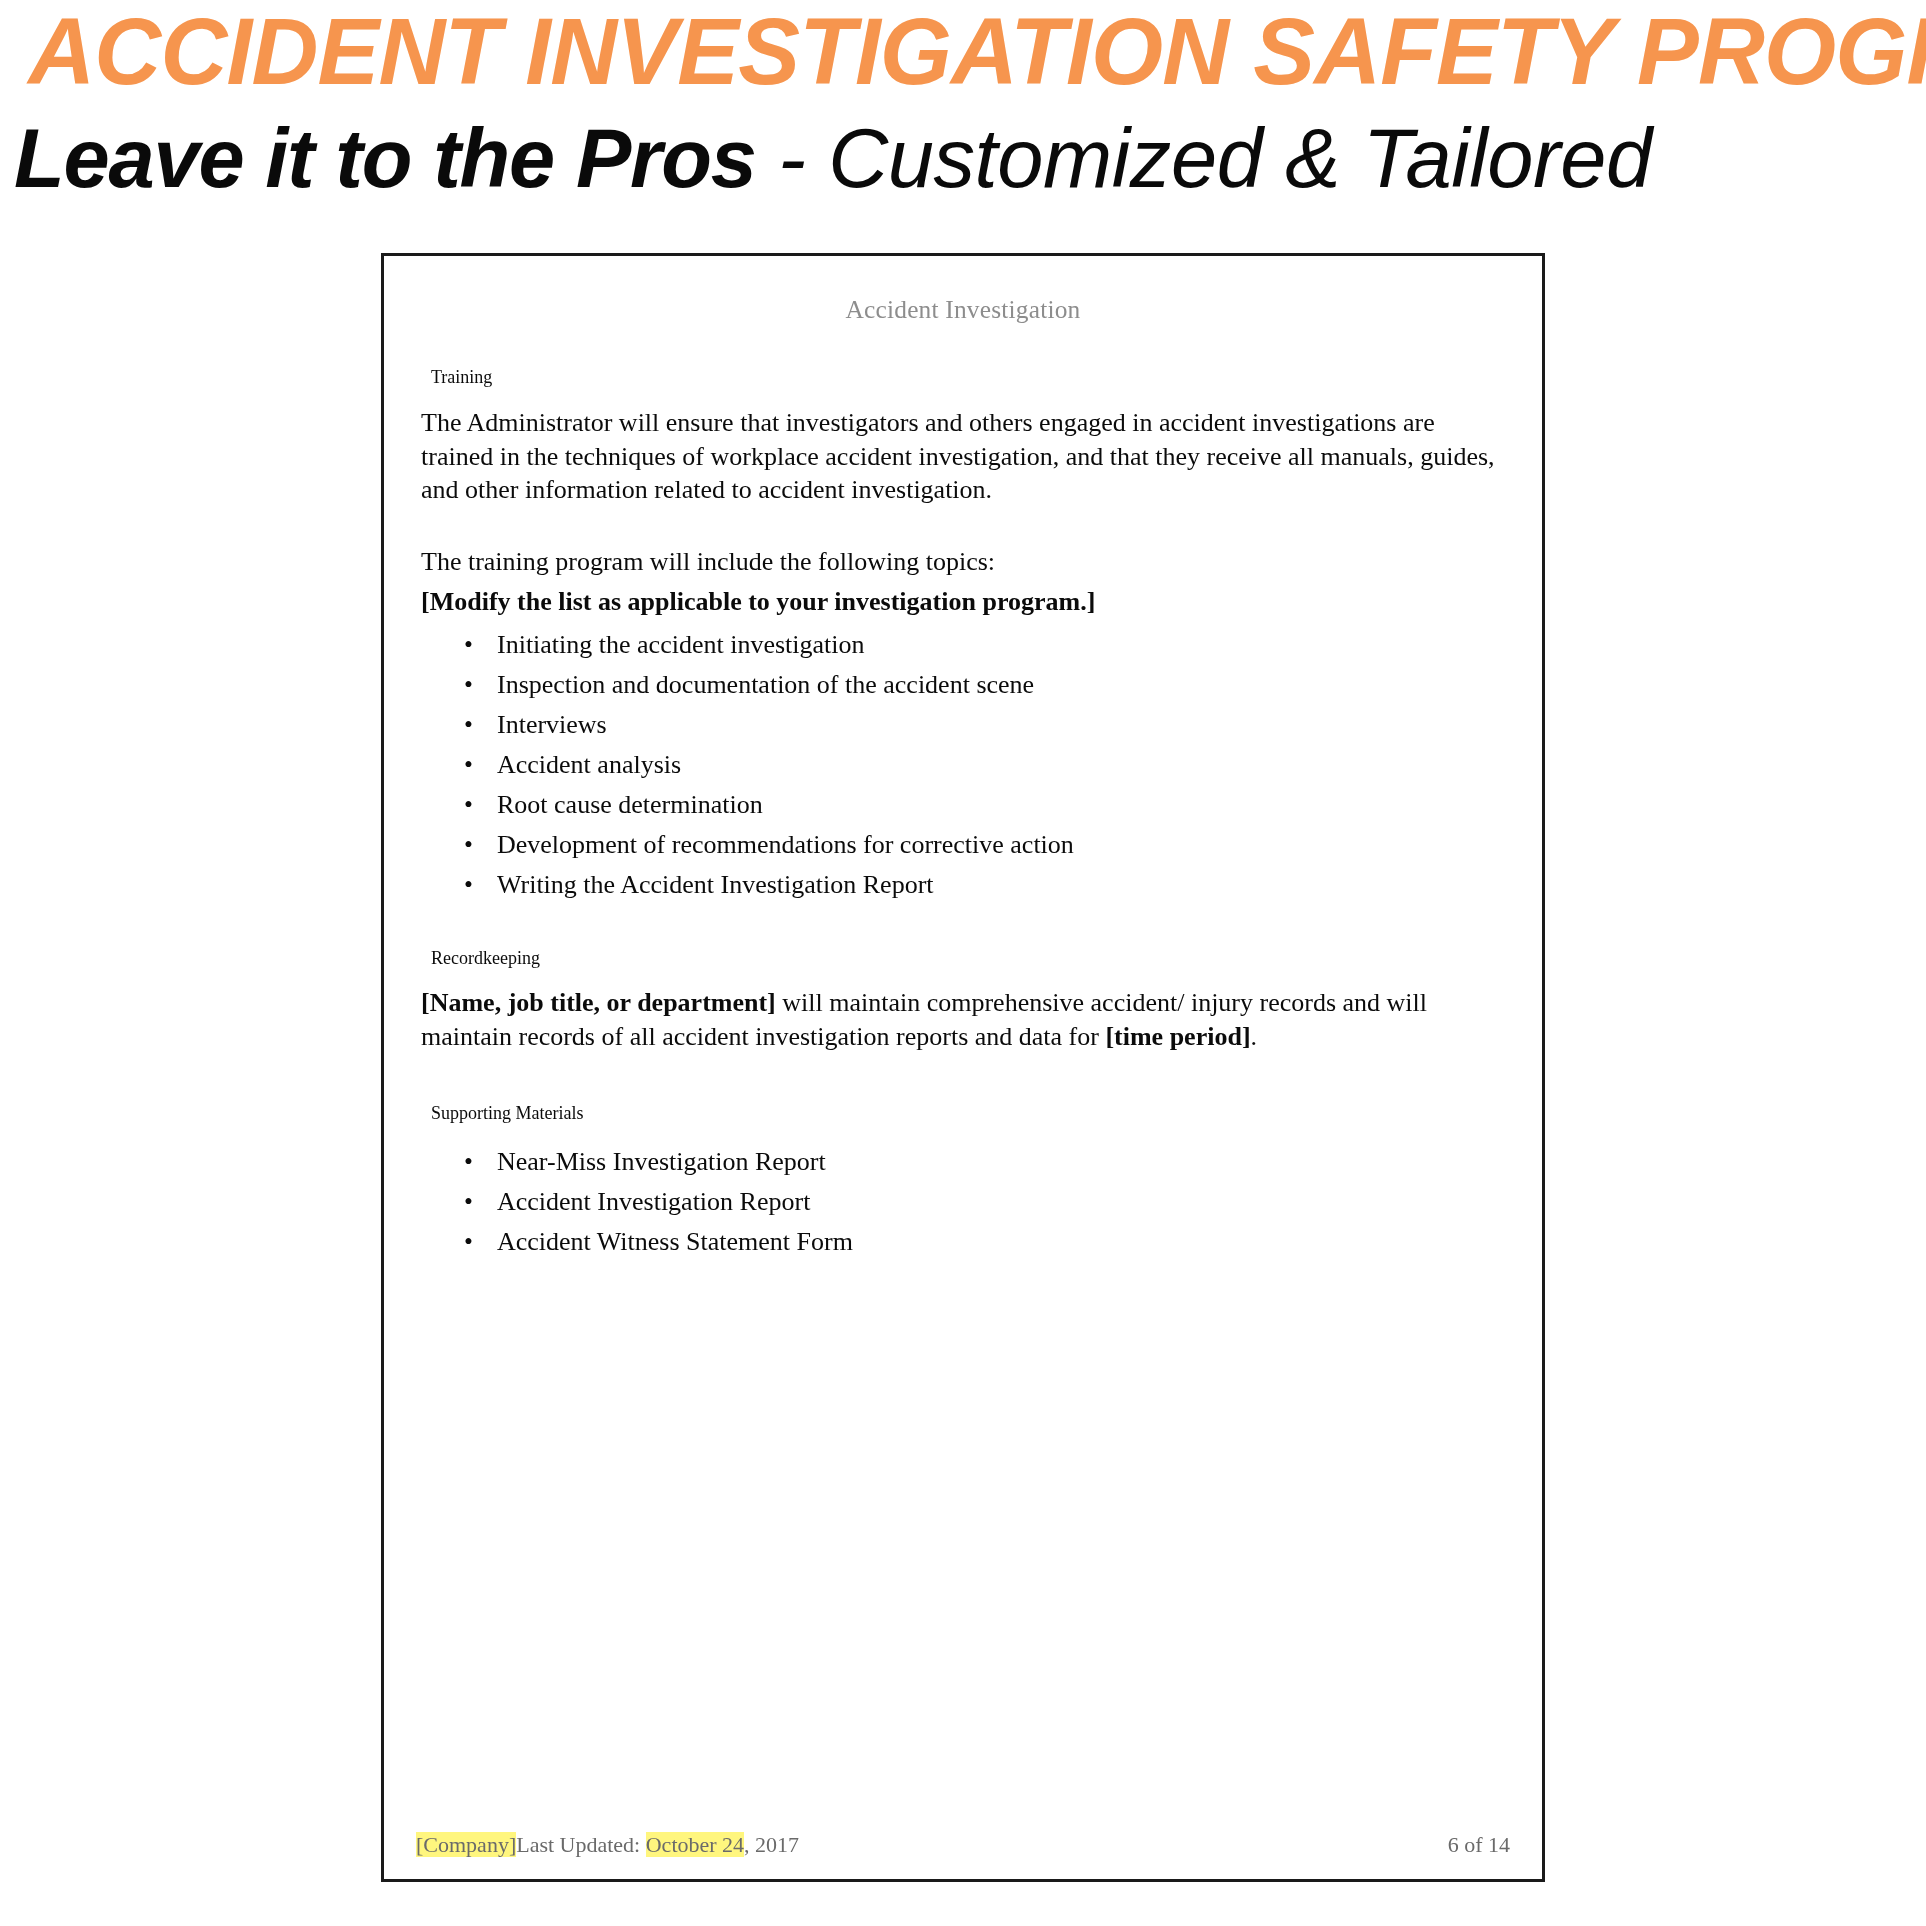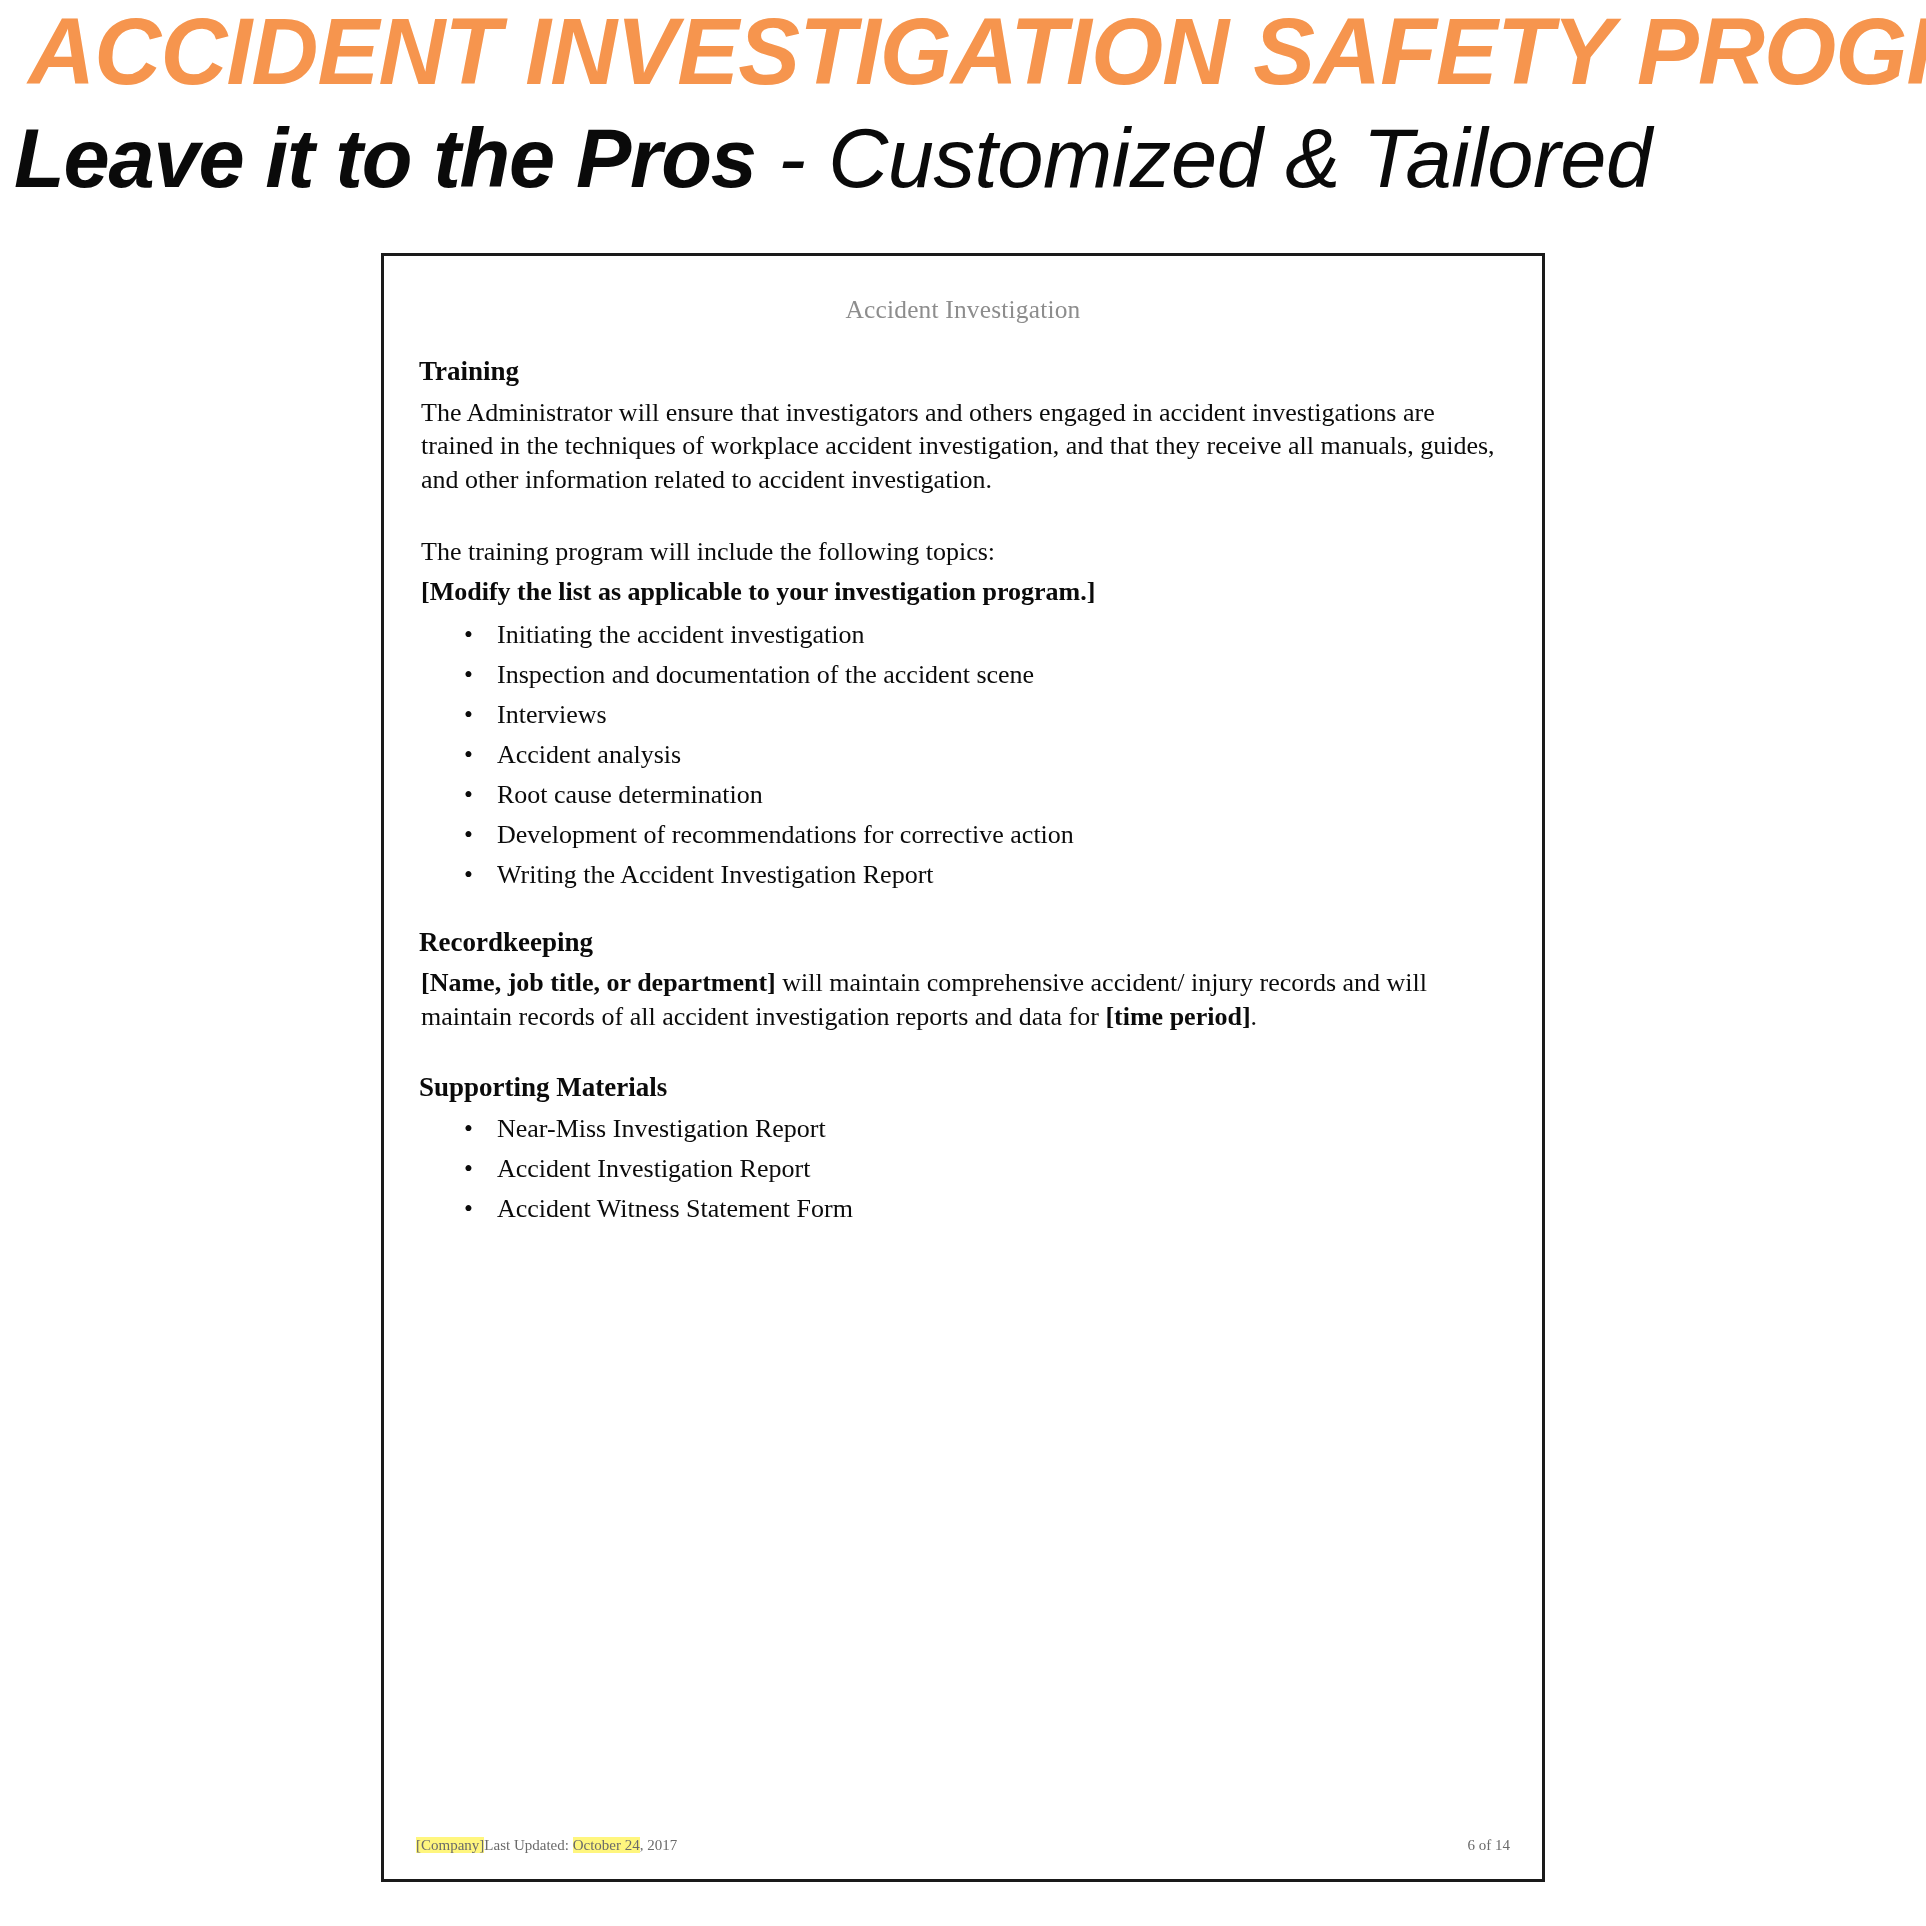--- a/index.html
+++ b/index.html
@@ -88,23 +88,23 @@
   }
 
   .doc-body {
     padding: 0 28px 0 31px;
     color: #0b0b0b;
     font-size: 26px;
     line-height: 1.30;
   }
 
   .sec-heading {
-    font-weight: bold;
-    font-size: 27px;
-    margin: 4px;
+    font-weight: normal;
+    font-size: 18px;
+    margin: 16px;
     padding: 0;
     line-height: 1.32;
   }
 
   .para {
     margin: 6px;
     padding: 0;
     line-height: 1.30;
   }
 
@@ -140,21 +140,21 @@
     left: 0;
     right: 0;
     bottom: 18.5px;
     height: 31px;
     padding: 0 32px 0 32px;
     box-sizing: border-box;
     display: flex;
     align-items: center;
     justify-content: space-between;
     color: #6a6a6a;
-    font-size: 15px;
+    font-size: 22px;
     font-family: "Liberation Serif", serif;
   }
   .footer-left { flex: 0 0 auto; }
   .footer-center { flex: 1 1 auto; text-align: left; }
   .footer-right { flex: 0 0 auto; }
 </style>
 </head>
 <body>
 
 <div class="banner">

